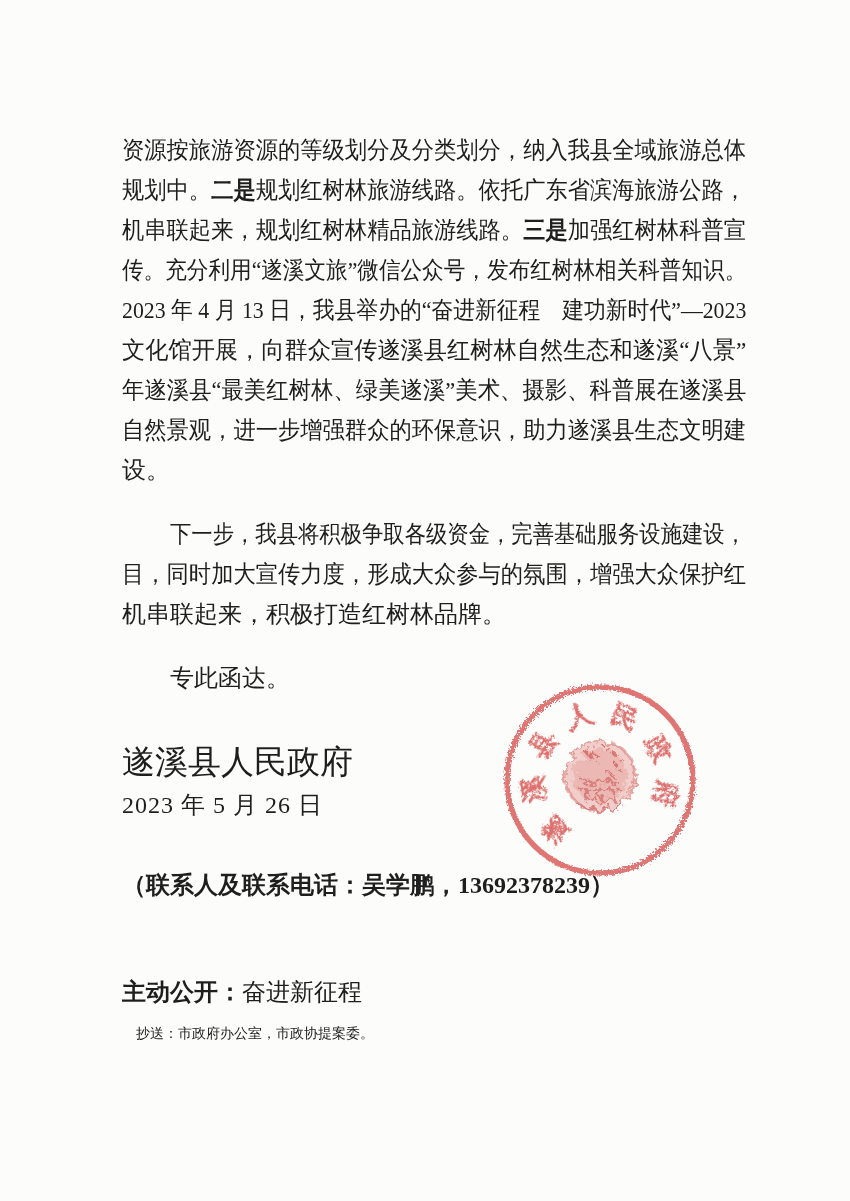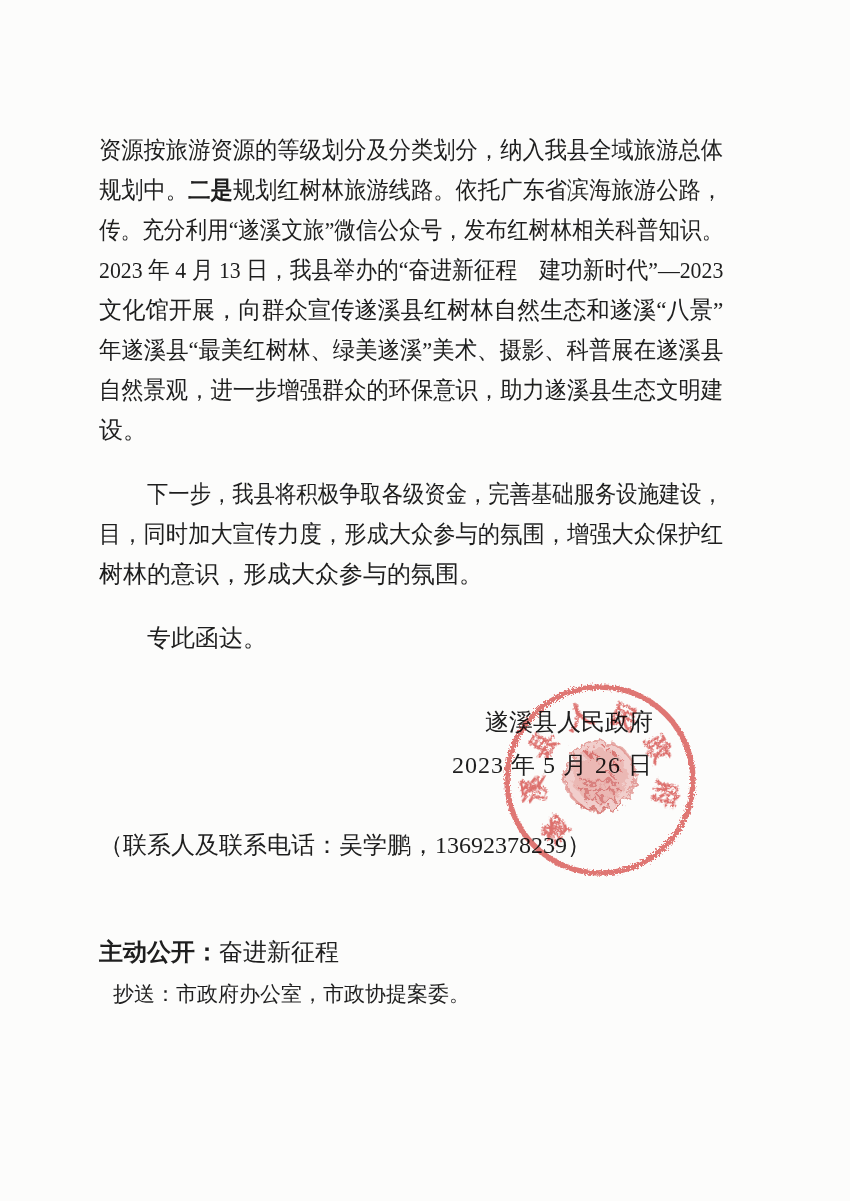--- a/index.html
+++ b/index.html
@@ -5,61 +5,62 @@
   html,body{margin:0;padding:0;}
   .page{
     position:relative;
     width:850px;height:1201px;
     background:#fcfcfb;
     overflow:hidden;
     font-family:"Liberation Serif","DejaVu Serif",serif;
     color:#1e1e1e;
   }
   .content{
-    position:absolute;left:99px;top:130px;width:624px;
+    position:absolute;left:122px;top:130px;width:624px;
     font-size:24px;
   }
   .line{height:40px;line-height:40px;white-space:nowrap;}
   .line-inner{display:inline-block;white-space:nowrap;transform-origin:0 50%;}
   .indent .line-inner{margin-left:48px;}
   .bold{font-weight:700;}
   .para-2,.para-3{margin-top:24px;}
-  .signature-line{margin-top:44px;height:40px;line-height:40px;text-align:right;padding-right:70px;font-size:24px;}
-  .date-line{margin-top:3px;height:40px;line-height:40px;text-align:right;padding-right:70px;font-size:24px;letter-spacing:1px;}
-  .contact-line{margin-top:40px;height:40px;line-height:40px;font-size:24px;}
+  .signature-line{margin-top:44px;height:40px;line-height:40px;text-align:left;padding-right:70px;font-size:33px;}
+  .date-line{margin-top:3px;height:40px;line-height:40px;padding-right:70px;font-size:24px;letter-spacing:1px;}
+  .contact-line{margin-top:40px;height:40px;line-height:40px;font-size:24px;font-weight:bold;}
   .disclosure-line{margin-top:67px;height:40px;line-height:40px;font-size:24px;}
   .disclosure-label{font-family:"Liberation Sans","DejaVu Sans",sans-serif;font-weight:700;}
-  .cc-line{margin-top:2px;height:40px;line-height:40px;font-size:21px;padding-left:14px;}
+  .cc-line{margin-top:2px;height:40px;line-height:40px;font-size:14px;padding-left:14px;}
   .seal{
     position:absolute;left:490px;top:670px;width:220px;height:220px;
     mix-blend-mode:multiply;opacity:0.88;pointer-events:none;
   }
 </style>
 </head>
 <body>
 
 <div class="page">
 
   <div class="content">
 
     <div id="letter-body">
         <div class="para-1">
           <div class="line fit"><span class="line-inner" style="transform: scaleX(0.928571);"><span>资源按旅游资源的等级划分及分类划分，纳入我县全域旅游总体</span></span></div>
           <div class="line fit"><span class="line-inner" style="transform: scaleX(0.928571);"><span>规划中。</span><span class="bold">二是</span><span>规划红树林旅游线路。依托广东省滨海旅游公路，</span></span></div>
+          <div class="line fit"><span class="line-inner" style="transform: scaleX(0.928571);"><span>机串联起来，规划红树林精品旅游线路。</span><span class="bold">三是</span><span>加强红树林科普宣</span></span></div>
           <div class="line fit"><span class="line-inner" style="transform: scaleX(0.900433);"><span>传。充分利用“遂溪文旅”微信公众号，发布红树林相关科普知识。</span></span></div>
           <div class="line fit"><span class="line-inner" style="transform: scaleX(0.908297);"><span>2023 年 4 月 13 日，我县举办的“奋进新征程　建功新时代”—2023</span></span></div>
           <div class="line fit"><span class="line-inner" style="transform: scaleX(0.967442);"><span>文化馆开展，向群众宣传遂溪县红树林自然生态和遂溪“八景”</span></span></div>
           <div class="line fit"><span class="line-inner" style="transform: scaleX(0.932735);"><span>年遂溪县“最美红树林、绿美遂溪”美术、摄影、科普展在遂溪县</span></span></div>
           <div class="line fit"><span class="line-inner" style="transform: scaleX(0.928571);"><span>自然景观，进一步增强群众的环保意识，助力遂溪县生态文明建</span></span></div>
           <div class="line"><span class="line-inner"><span>设。</span></span></div>
         </div>
         <div class="para-2">
           <div class="line fit indent"><span class="line-inner" style="transform: scaleX(0.888889);"><span>下一步，我县将积极争取各级资金，完善基础服务设施建设，</span></span></div>
           <div class="line fit"><span class="line-inner" style="transform: scaleX(0.928571);"><span>目，同时加大宣传力度，形成大众参与的氛围，增强大众保护红</span></span></div>
-          <div class="line"><span class="line-inner"><span>树林的意识，形成大众参与的氛围。</span></span></div>
+          <div class="line"><span class="line-inner"><span>机串联起来，积极打造红树林品牌。</span></span></div>
         </div>
         <div class="para-3">
           <div class="line indent"><span class="line-inner"><span>专此函达。</span></span></div>
         </div>
       </div>
 
     <div class="signature-line">遂溪县人民政府</div>
     <div class="date-line">2023 年 5 月 26 日</div>
 
     <div class="contact-line">（联系人及联系电话：吴学鹏，13692378239）</div>

